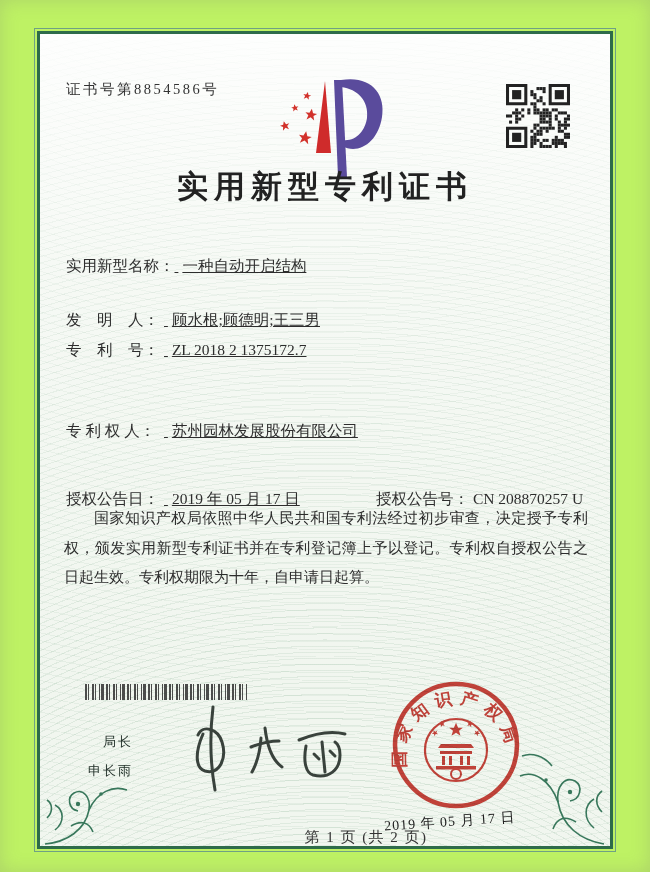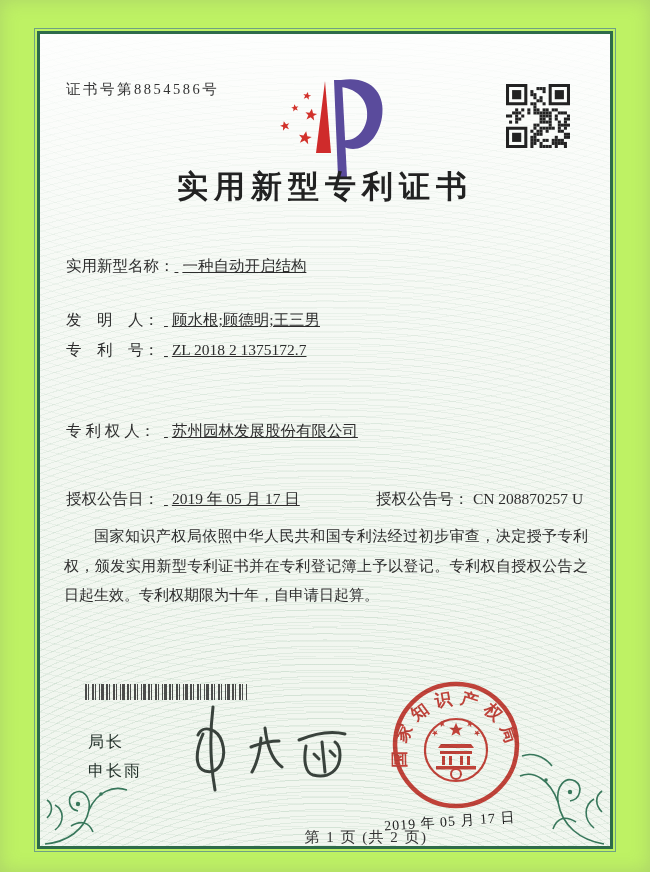--- a/index.html
+++ b/index.html
@@ -19,30 +19,30 @@
       repeating-radial-gradient(140% 95% at 50% -70%, rgba(96,152,114,.09) 0 1px, transparent 1px 8px),
       #f1f6ef;
   }
   .abs{position:absolute;}
   .cert-no{left:66px;top:80px;font-size:14.5px;letter-spacing:2.5px;color:#333;}
   .title{left:0;top:166px;width:650px;text-align:center;font-size:31px;font-weight:600;letter-spacing:6px;color:#222;}
   .row{left:66px;height:24px;font-size:15.5px;white-space:nowrap;color:#2d2d2d;text-decoration:underline;}
   .row .lbl{display:inline-block;min-width:98px;}
   .row .val{margin-left:4px;}
   .grant-no{position:absolute;left:310px;top:0;white-space:nowrap;}
-  .bodytext{left:64px;top:522px;width:524px;font-size:15px;line-height:29.5px;text-align:justify;color:#2c2c2c;}
+  .bodytext{left:64px;top:504px;width:524px;font-size:15px;line-height:29.5px;text-align:justify;color:#2c2c2c;}
   .bodytext p{margin:0;text-indent:2em;}
   .barcode{
     left:85px;top:684px;width:162px;height:16px;opacity:.85;
     background:repeating-linear-gradient(90deg,
       #2f2f2f 0 2px,transparent 2px 3px,#2f2f2f 3px 4px,transparent 4px 7px,
       #2f2f2f 7px 9px,transparent 9px 10px,#2f2f2f 10px 11px,transparent 11px 14px,
       #2f2f2f 14px 15px,transparent 15px 16px,#2f2f2f 16px 19px,transparent 19px 21px);
   }
-  .director{left:88px;top:727px;font-size:16px;line-height:29px;letter-spacing:2px;color:#23312a;}
+  .director{left:88px;top:727px;font-size:13px;line-height:29px;letter-spacing:2px;color:#23312a;text-align:right;}
   .seal-date{left:384px;top:812px;width:160px;font-size:14px;letter-spacing:1px;color:#1d1d1d;transform:rotate(-4deg);}
   .footer{left:0;top:828px;width:650px;text-align:center;font-size:15px;letter-spacing:1.5px;color:#333;padding-left:41px;}
   .seal-svg{mix-blend-mode:multiply;opacity:.93;}
 </style>
 </head>
 <body>
 
 <div class="page">
   <div class="frame"></div>
 

